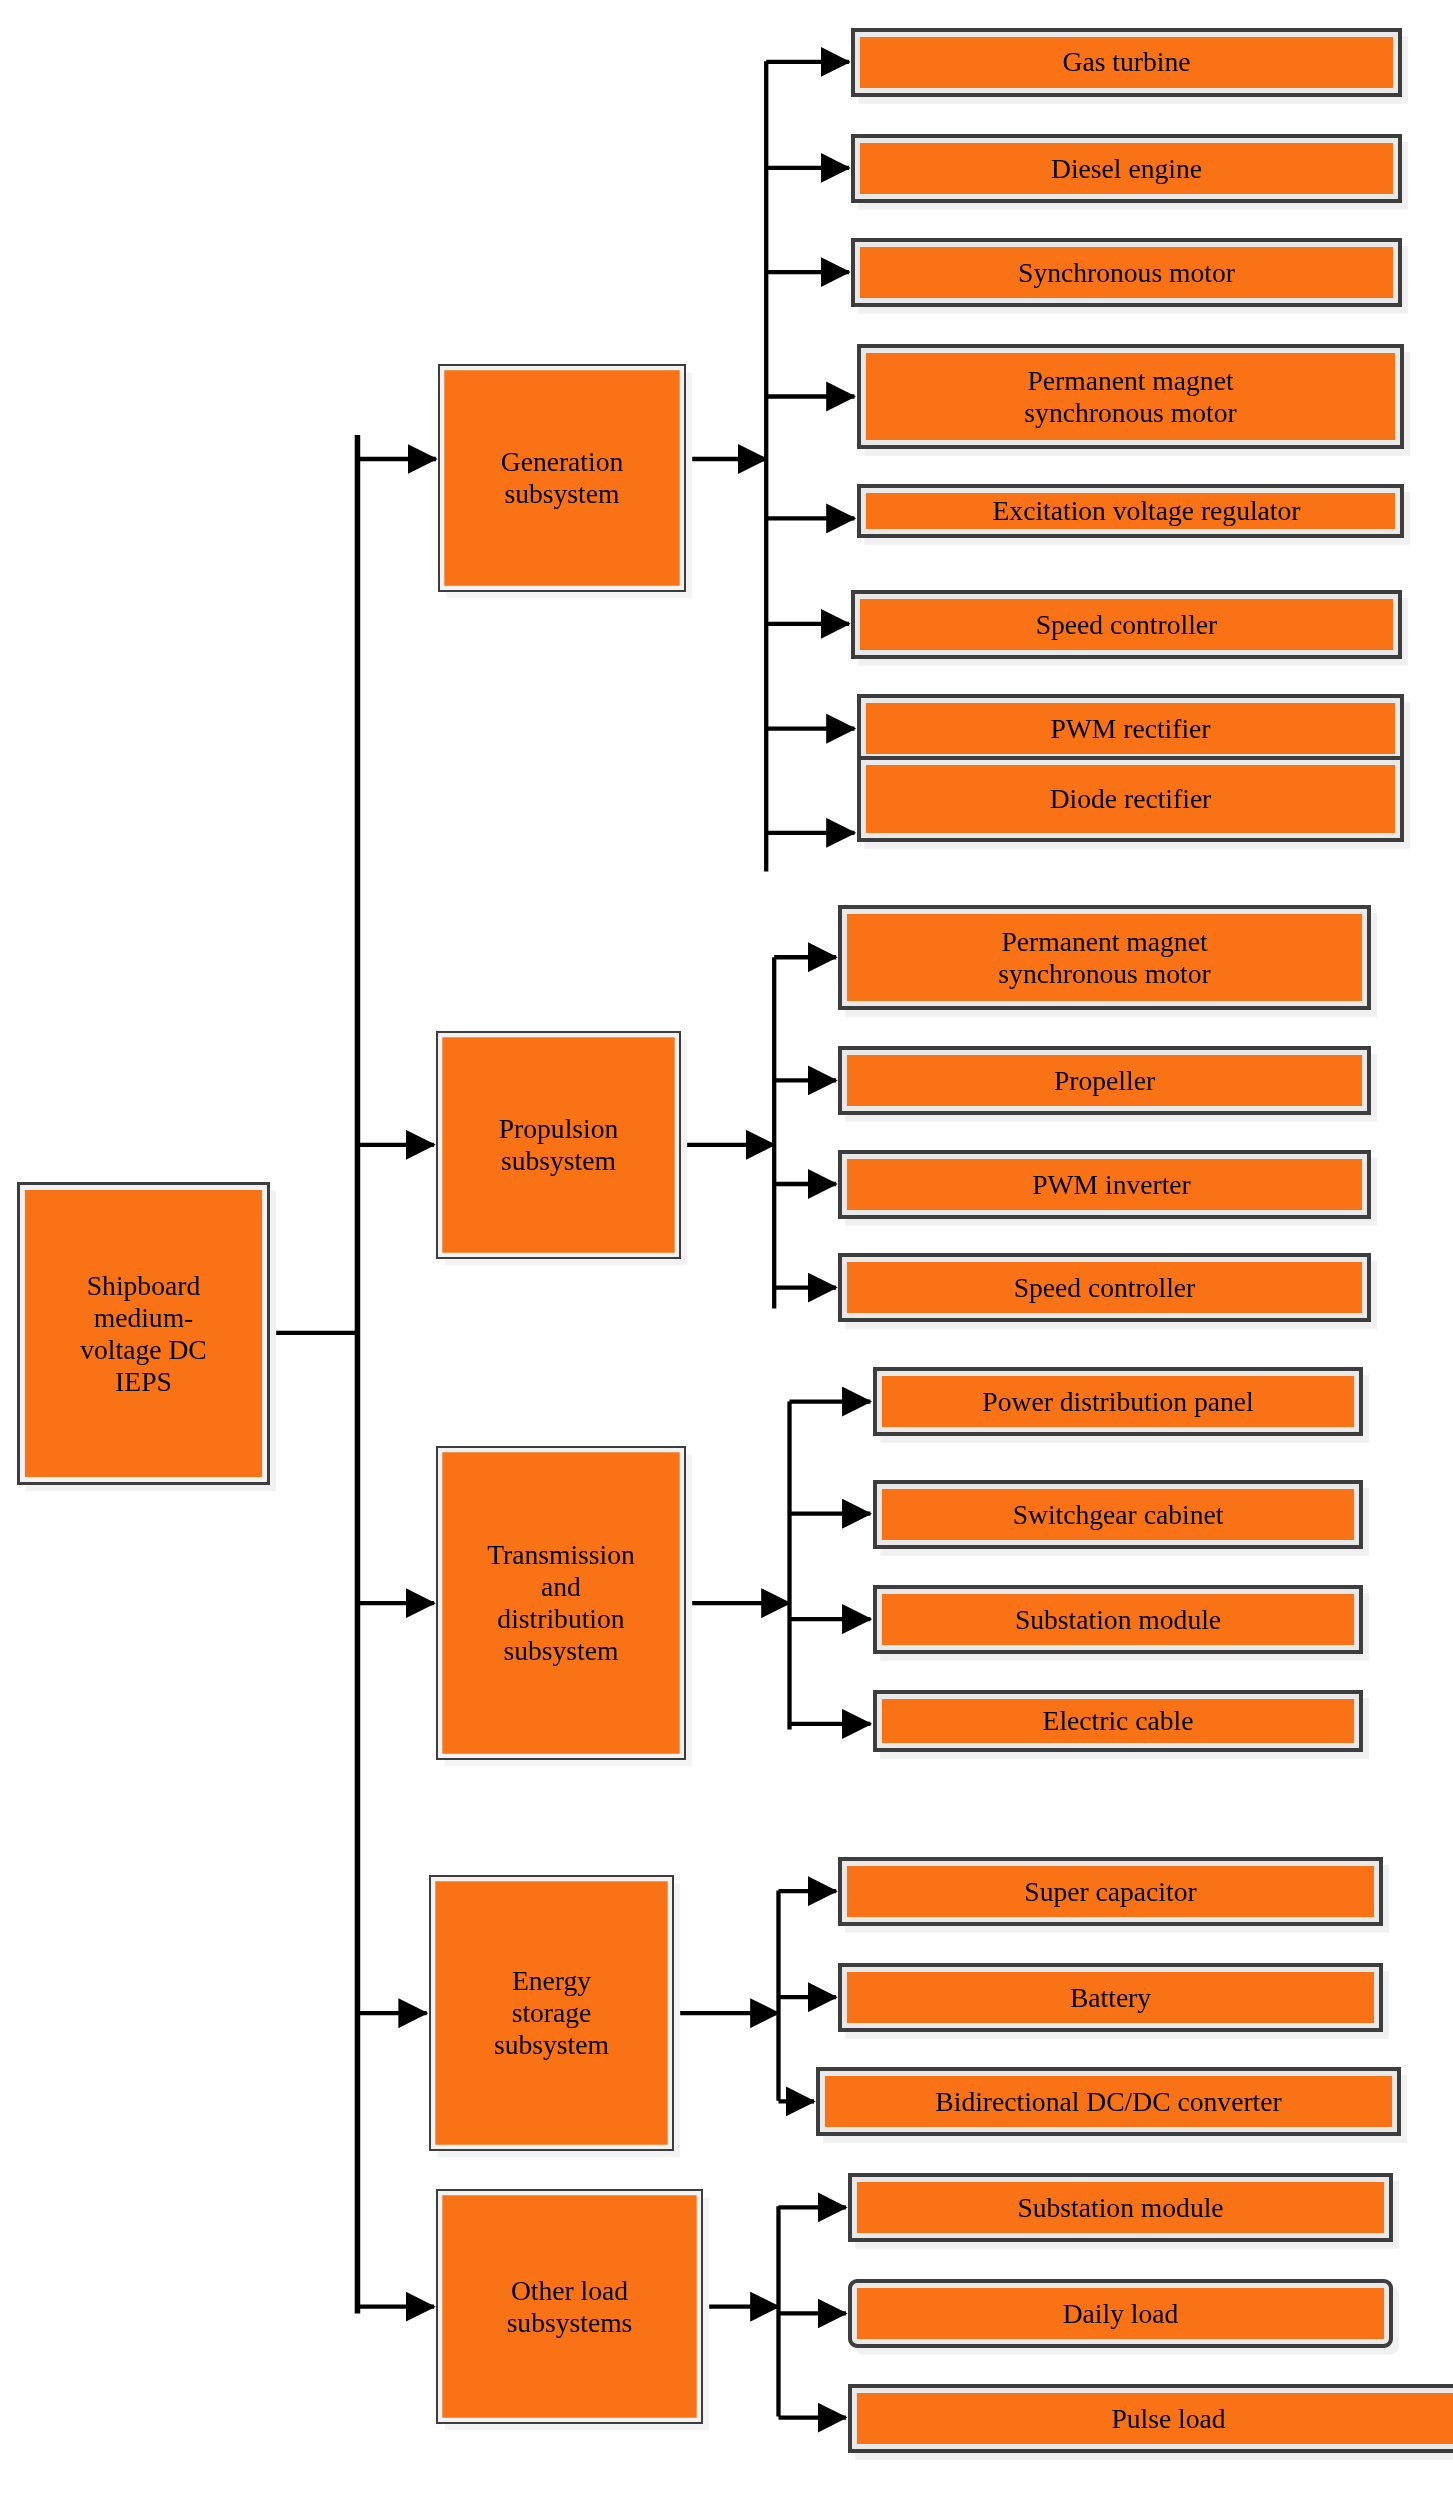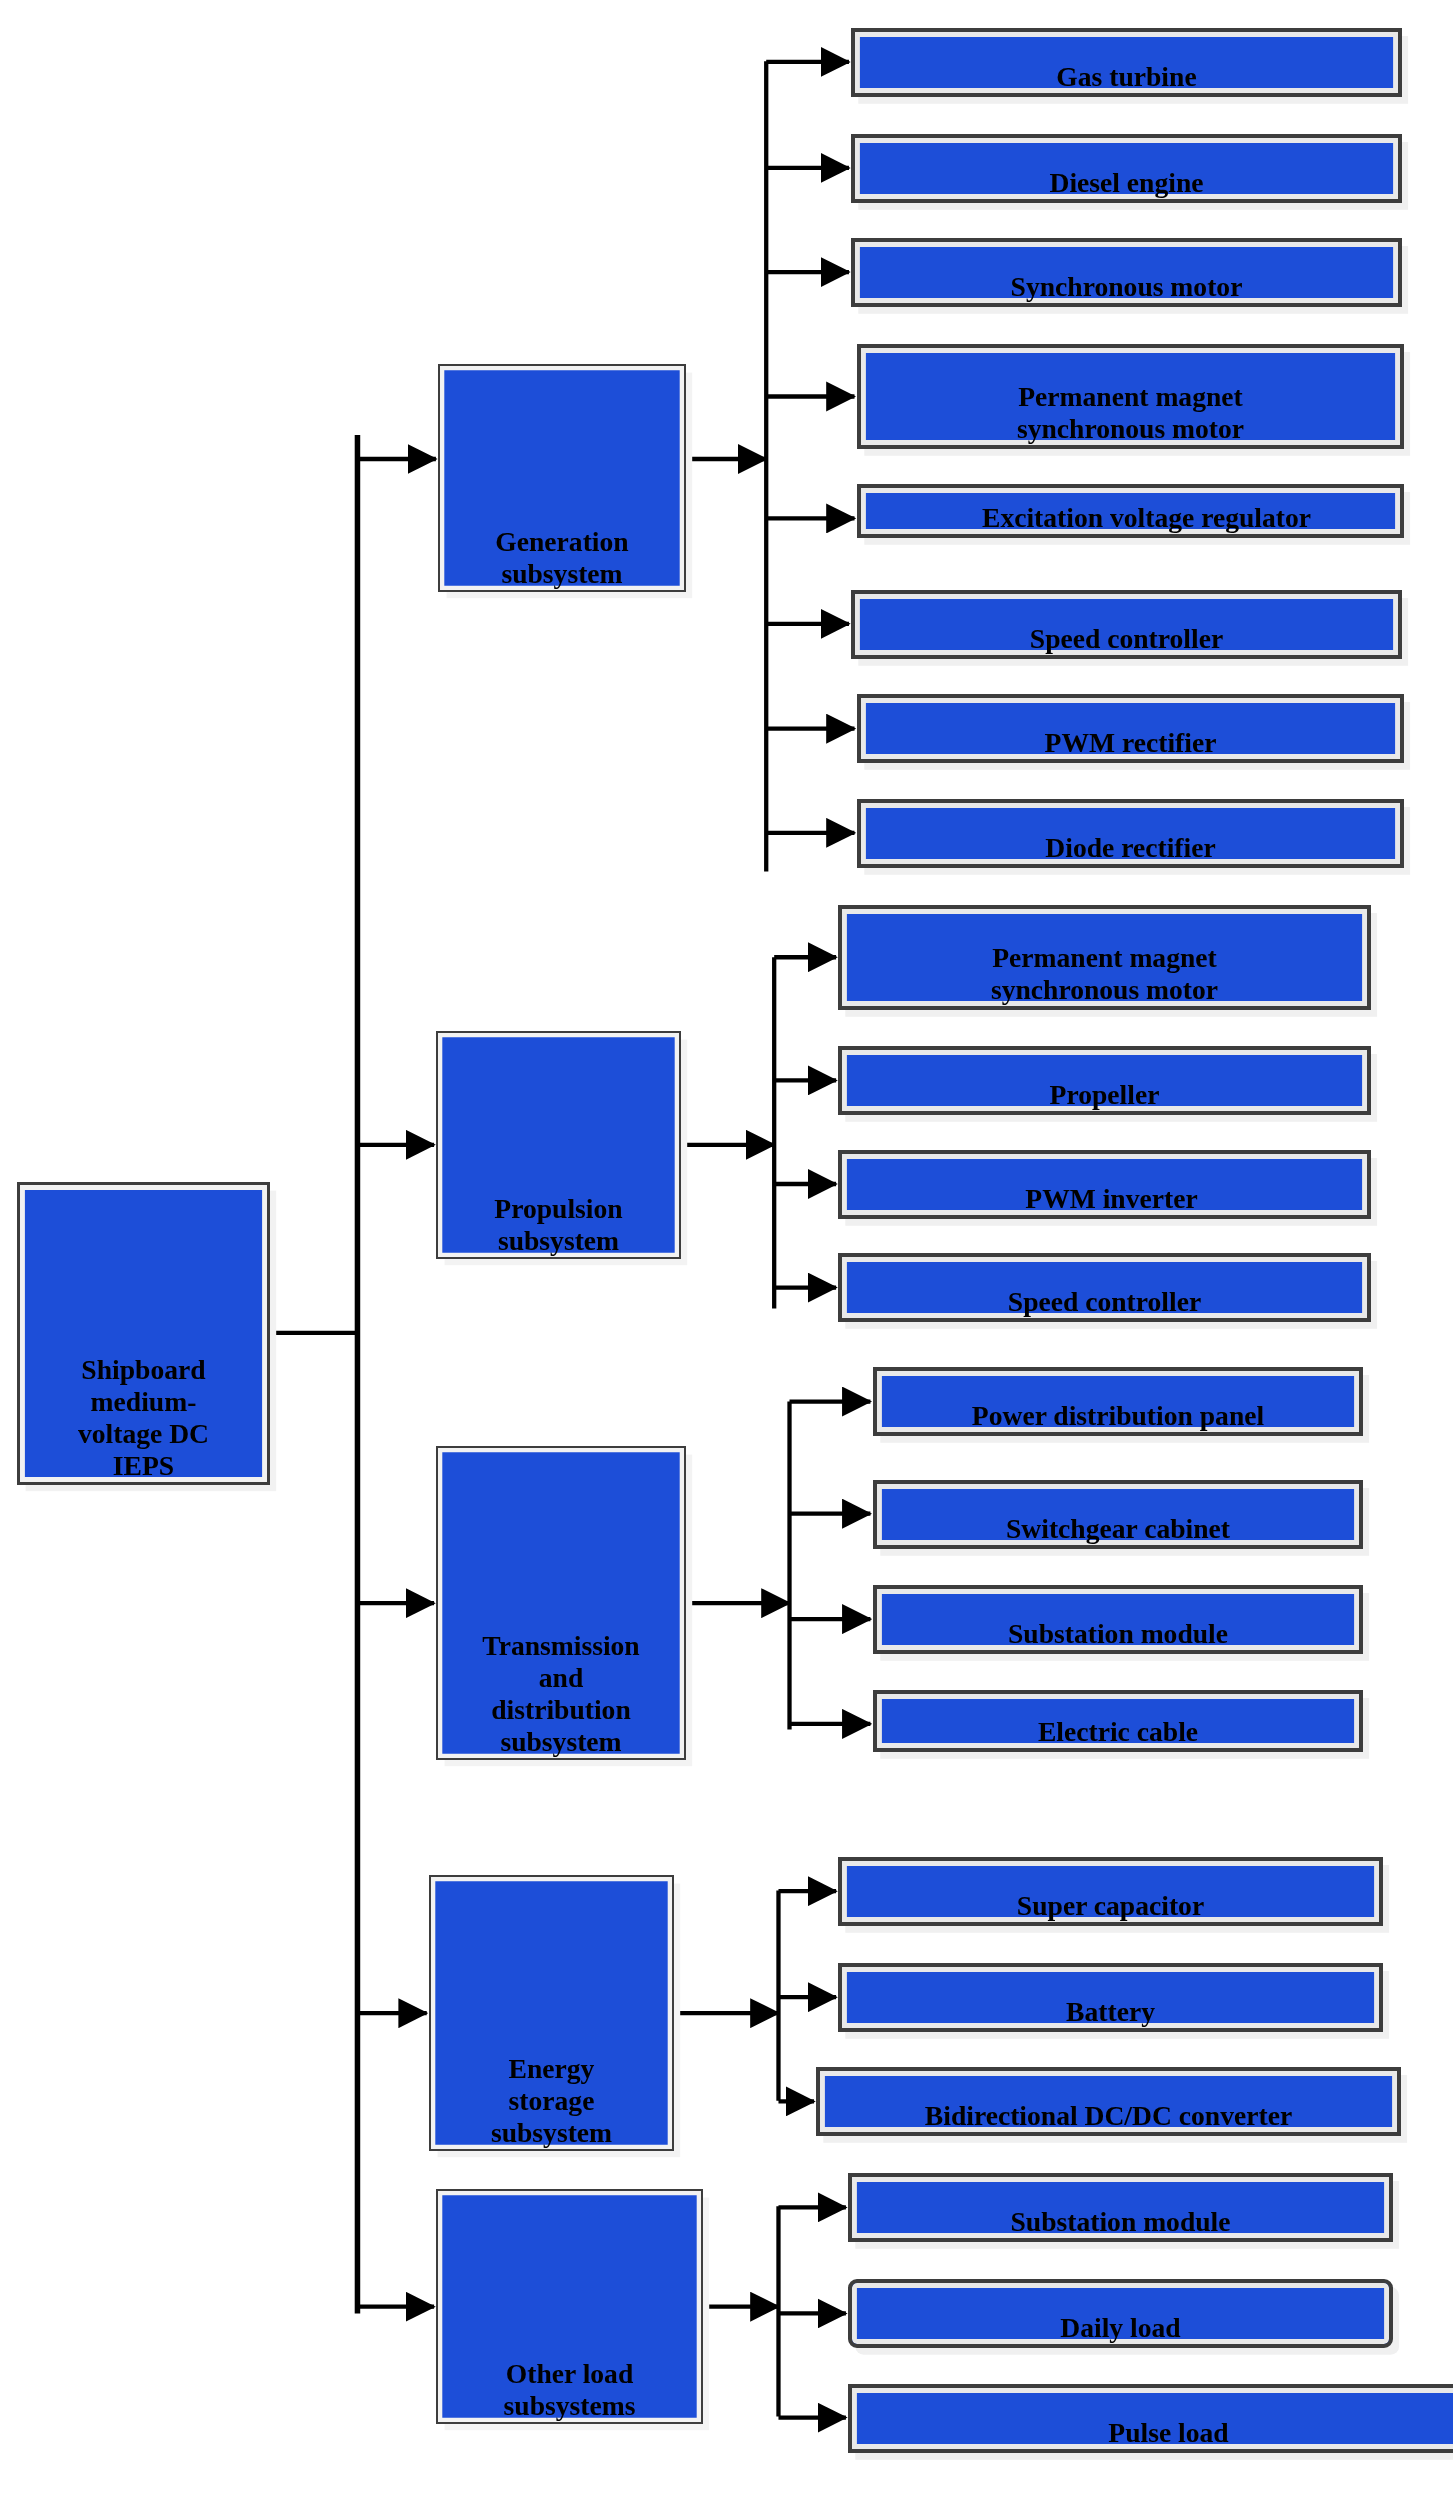--- a/index.html
+++ b/index.html
@@ -10,28 +10,27 @@
     background:#ffffff;
     overflow:hidden;
     font-family:"Liberation Serif","DejaVu Serif",serif;
   }
   svg#wires{position:absolute;left:0;top:0;width:1454px;height:2512px;pointer-events:none;}
 
   
   .node{
     position:absolute;
     box-sizing:border-box;
-    background:#1d4ed8;
+    background:#f97316;
     display:flex;
-    align-items:flex-end;
+    align-items:center;
     justify-content:center;
     text-align:center;
     color:#000000;
     z-index:5;
-    font-weight:bold;
   }
   .node .label{
     display:block;
     line-height:1.16;
     padding:0 6.1px;
     white-space:pre-line;
   }
 
   
   .leaf{
@@ -142,21 +141,21 @@
       </div>
       <div class="node leaf" style="left: 857px; top: 484px; width: 547px; height: 54px; padding-left: 32px;">
         <span class="label">Excitation voltage regulator</span>
       </div>
       <div class="node leaf" style="left: 851px; top: 590px; width: 551px; height: 69px;">
         <span class="label">Speed controller</span>
       </div>
       <div class="node leaf" style="left: 857px; top: 694px; width: 547px; height: 69px;">
         <span class="label">PWM rectifier</span>
       </div>
-      <div class="node leaf" style="left: 857px; top: 799px; width: 547px; height: 69px;">
+      <div class="node leaf" style="left: 857px; top: 756px; width: 547px; height: 86px;">
         <span class="label">Diode rectifier</span>
       </div>
       <div class="node group" style="left: 436px; top: 1031px; width: 245px; height: 228px;">
         <span class="label">Propulsion
 subsystem</span>
       </div>
       <div class="node leaf two-line" style="left: 838px; top: 905px; width: 533px; height: 105px;">
         <span class="label">Permanent magnet
 synchronous motor</span>
       </div>

